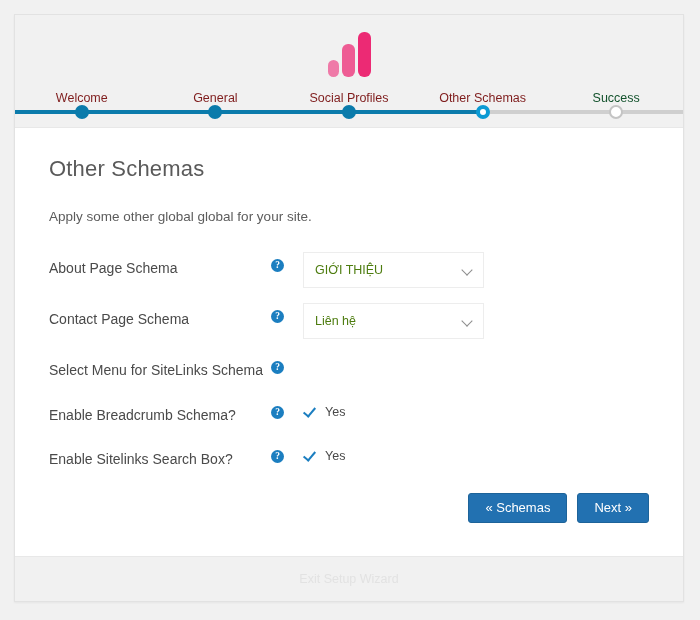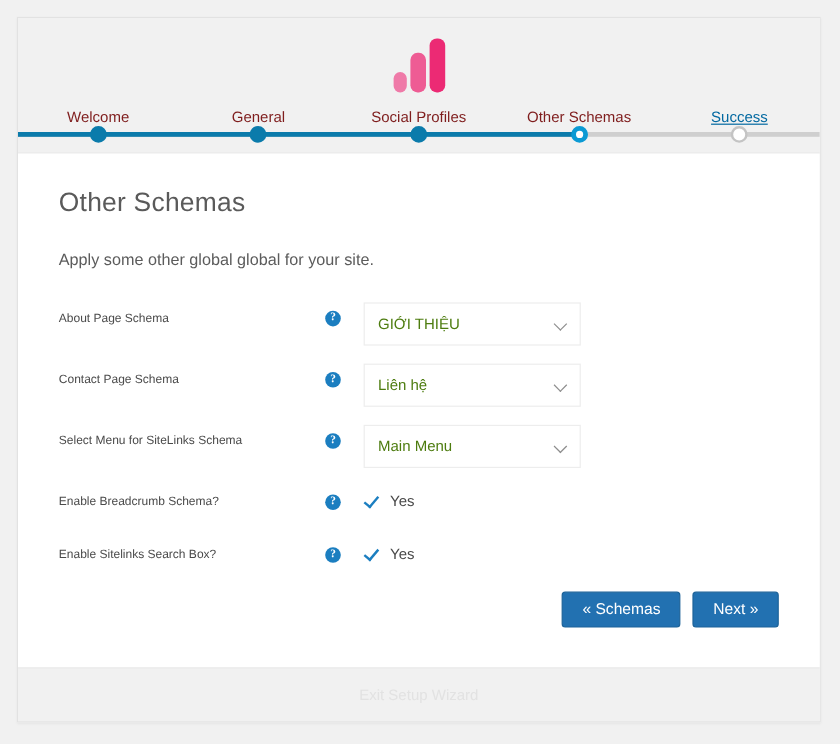--- a/index.html
+++ b/index.html
@@ -67,21 +67,21 @@
     display: flex;
   }
   .step-label-cell {
     flex: 1 1 0;
     text-align: center;
     font-size: 12.5px;
     line-height: 18px;
     color: #7f1d1d;
     white-space: nowrap;
   }
-  .step-label-cell.upcoming { color: #0369a1; text-decoration: underline; }
+  .step-label-cell.upcoming { color: #14532d; }
 
   
   #step-track {
     position: absolute;
     left: 0;
     right: 0;
     bottom: 8px;
     height: 14px;
   }
   #track-base {
@@ -152,21 +152,21 @@
     display: flex;
     align-items: flex-start;
     min-height: 30px;
   }
   .form-row.select-row { margin-bottom: 15px; }
   .form-row.check-row  { margin-bottom: 14px; }
 
   .row-label {
     width: 222px;
     flex: none;
-    font-size: 10px;
+    font-size: 14px;
     color: #4a4a4a;
     padding-top: 8px;
     box-sizing: border-box;
   }
 
   .help-cell {
     width: 32px;
     flex: none;
     padding-top: 7px;
   }
@@ -358,26 +358,20 @@
               <div class="select-value">Liên hệ</div>
               <div class="select-arrow"></div>
             </div>
           </div>
         </div>
         <div class="form-row select-row">
           <div class="row-label">Select Menu for SiteLinks Schema</div>
           <div class="help-cell">
             <span class="help-icon">?</span>
           </div>
-          <div class="control-cell">
-            <div class="select-box">
-              <div class="select-value">Main Menu</div>
-              <div class="select-arrow"></div>
-            </div>
-          </div>
         </div>
         <div class="form-row check-row">
           <div class="row-label">Enable Breadcrumb Schema?</div>
           <div class="help-cell">
             <span class="help-icon">?</span>
           </div>
           <div class="control-cell">
             <div class="check-control">
               <span class="checkbox"></span>
               <span class="check-text">Yes</span>

